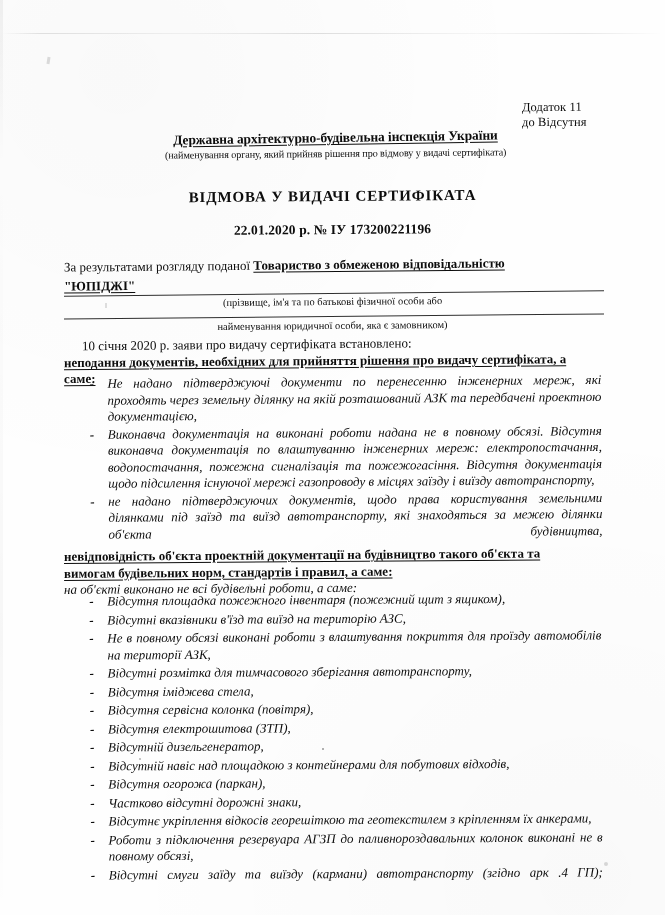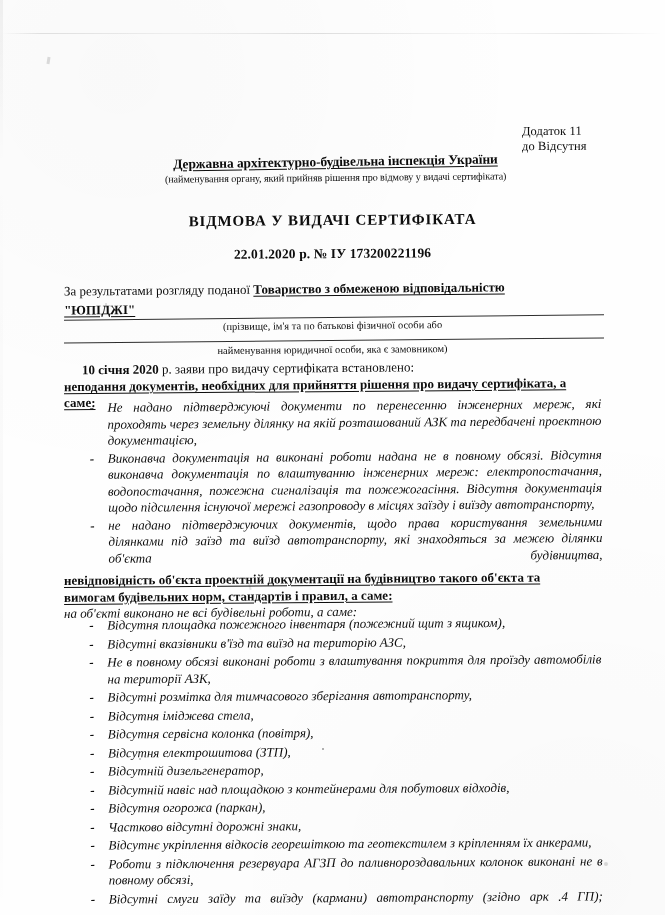--- a/index.html
+++ b/index.html
@@ -49,21 +49,20 @@
   #scan-speck-d { left: 322px; top: 748px; width: 2px; height: 2px; background: rgba(0,0,0,.30); }
   #scan-speck-e { left: 249px; top: 584px; width: 2px; height: 6px; background: rgba(0,0,0,.10); transform: rotate(-12deg); }
   #scan-speck-f { left: 139px; top: 758px; width: 2px; height: 2px; background: rgba(0,0,0,.22); }
 
   
   #doc-body {
     position: absolute;
     left: 0; top: 0;
     width: 665px;
     height: 809px;
-    margin-top: 24px;
   }
 
   .row { position: absolute; }
 
   
   #appendix-block {
     right: 78px;
     top: 100px;
     text-align: left;
     font-size: 12.5px;
@@ -155,21 +154,21 @@
     font-size: 10.5px;
     transform: rotate(-0.5deg);
   }
 
   
   #statement-line {
     left: 82px; top: 336px; width: 520px;
     font-size: 13px;
     transform: rotate(-0.5deg);
   }
-  #statement-date { font-weight: bold; }
+  #statement-date { font-weight: normal; }
 
   #reason-heading-1 {
     left: 64px; top: 353px; width: 544px;
     font-size: 13px;
     font-weight: bold;
     line-height: 16px;
     text-decoration: underline;
     text-underline-offset: 2px;
     text-align: justify;
     transform: rotate(-0.45deg);

